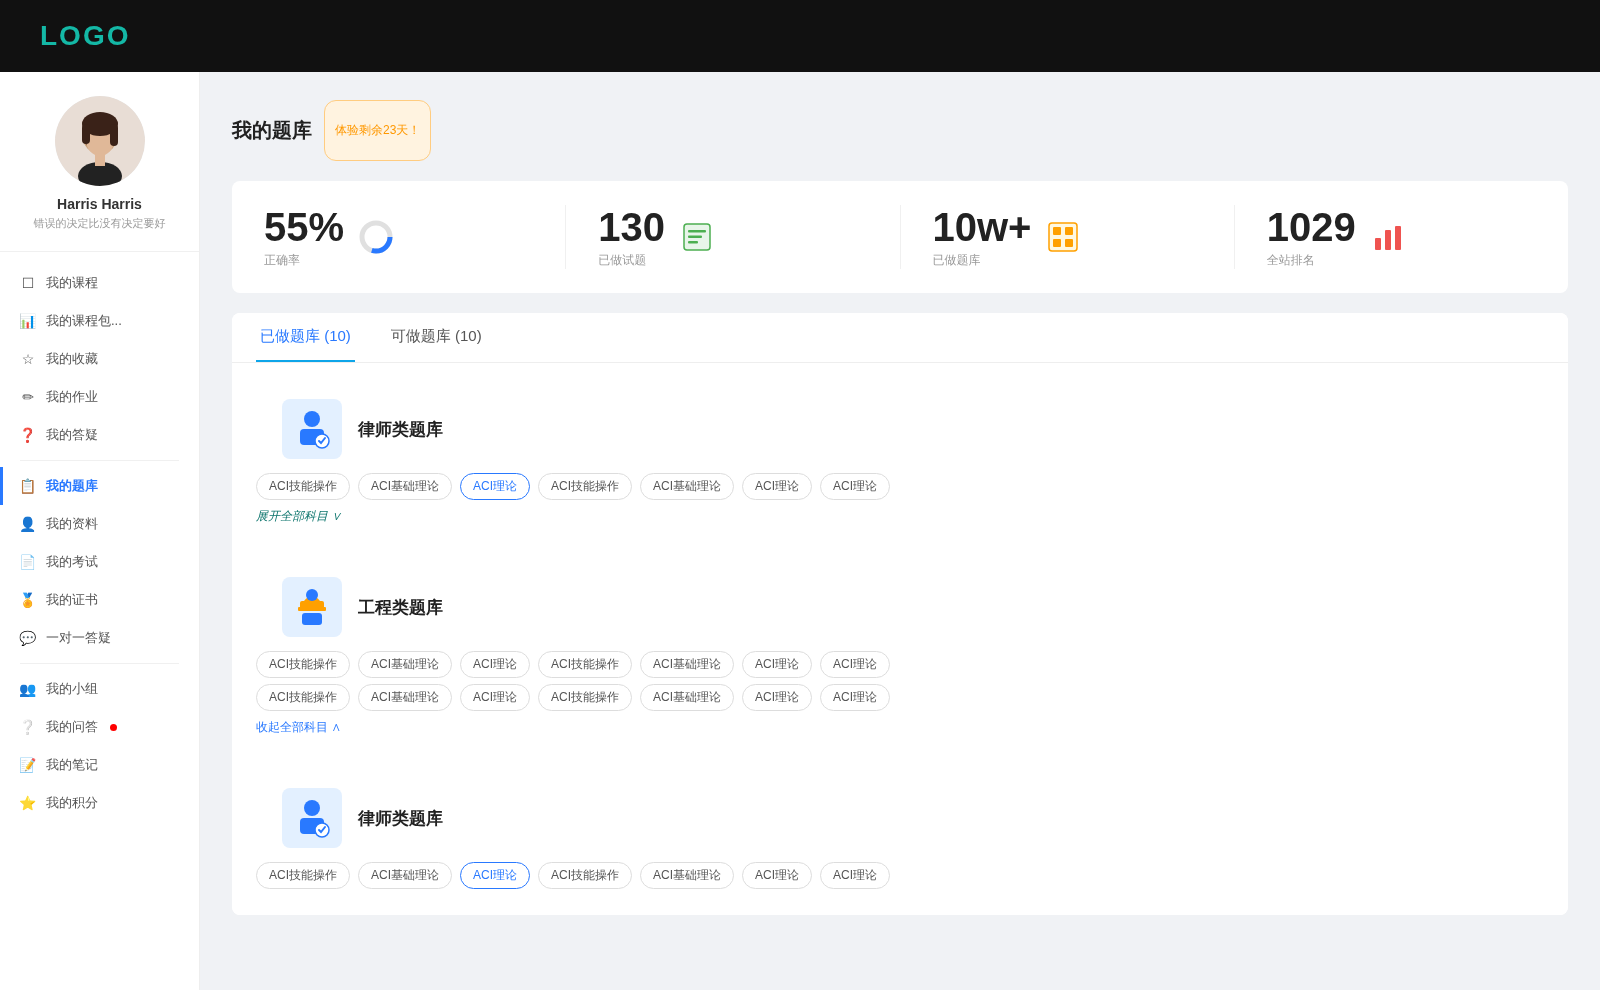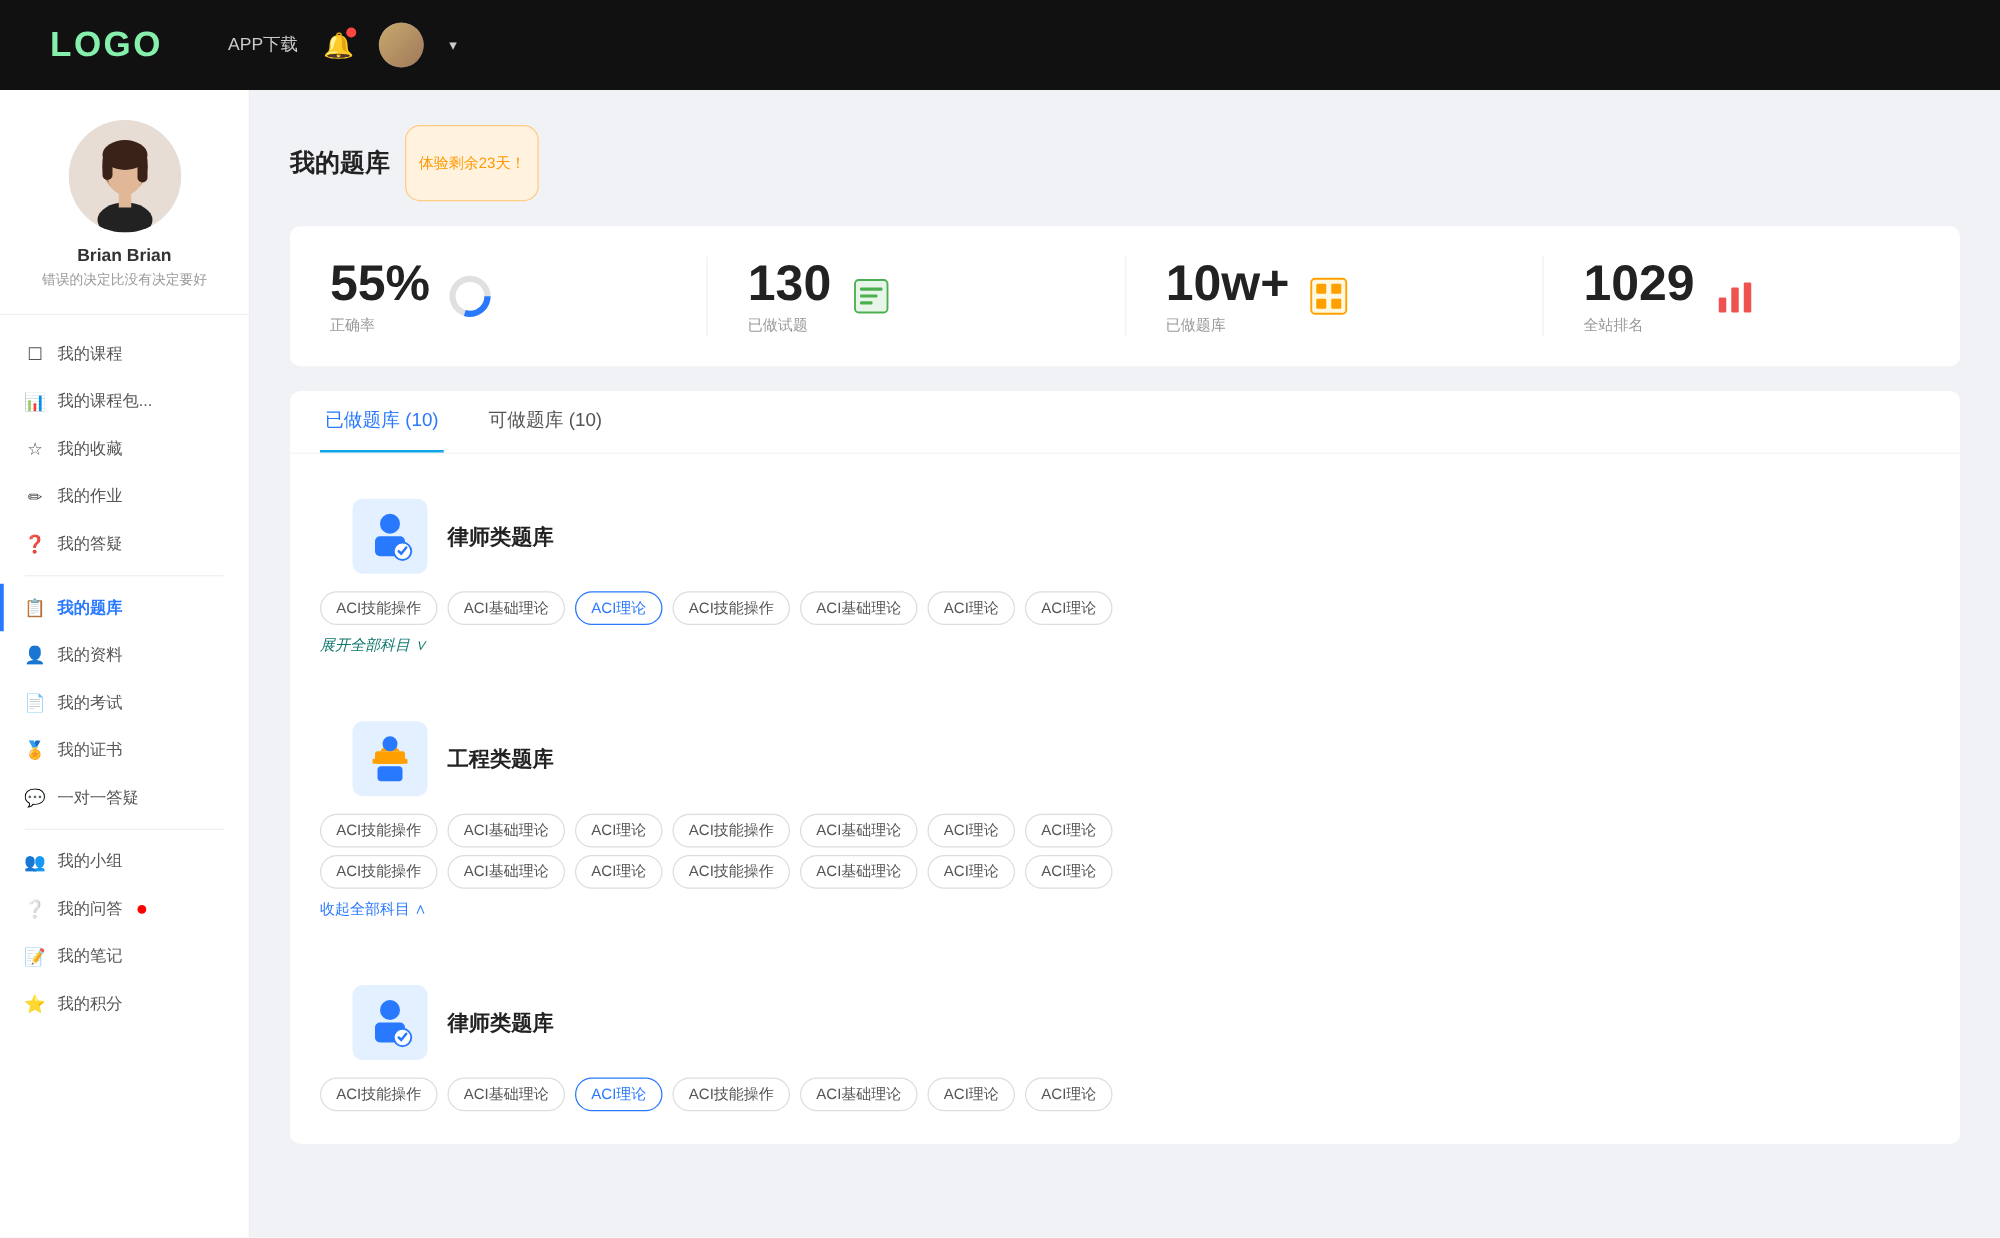--- a/index.html
+++ b/index.html
@@ -8,21 +8,21 @@
     
     .navbar {
       background: #111;
       height: 72px;
       display: flex;
       align-items: center;
       padding: 0 40px;
       gap: 32px;
     }
     .navbar-logo {
-      color: #86efac;
+      color: #14b8a6;
       font-size: 28px;
       font-weight: 900;
       letter-spacing: 2px;
       margin-right: 20px;
     }
     .nav-links {
       display: flex;
       gap: 28px;
       flex: 1;
     }
@@ -330,31 +330,20 @@
       display: flex;
       align-items: center;
       justify-content: center;
     }
   </style>
 </head>
 <body>
 
 <nav class="navbar">
   <span class="navbar-logo">LOGO</span>
-  <div class="nav-right">
-    <span class="nav-app-download">APP下载</span>
-    <div class="nav-bell">
-      <span class="bell-icon">🔔</span>
-      <span class="bell-dot"></span>
-    </div>
-    <div class="nav-avatar">
-      <div class="nav-avatar-img"></div>
-    </div>
-    <span class="nav-chevron">▾</span>
-  </div>
 </nav>
 
 <div class="layout">
 
   <aside class="sidebar">
     <div class="profile-section">
       <div class="avatar-wrap">
         <svg width="90" height="90" viewBox="0 0 90 90" xmlns="http://www.w3.org/2000/svg">
           <circle cx="45" cy="45" r="45" fill="#e8ddd5"></circle>
 
@@ -364,21 +353,21 @@
 
           <ellipse cx="45" cy="28" rx="18" ry="12" fill="#3a2218"></ellipse>
           <rect x="27" y="28" width="8" height="20" rx="4" fill="#3a2218"></rect>
           <rect x="55" y="28" width="8" height="22" rx="4" fill="#3a2218"></rect>
 
           <ellipse cx="45" cy="80" rx="22" ry="14" fill="#222"></ellipse>
 
           <rect x="40" y="58" width="10" height="12" fill="#e0b898"></rect>
         </svg>
       </div>
-      <span class="profile-name">Brian Brian</span>
+      <span class="profile-name">Harris Harris</span>
       <span class="profile-motto">错误的决定比没有决定要好</span>
     </div>
     <div class="sidebar-menu">
 
       <div class="sidebar-item">
         <span class="sidebar-icon">☐</span>
         <span>我的课程</span>
       </div>
       <div class="sidebar-item">
         <span class="sidebar-icon">📊</span>

